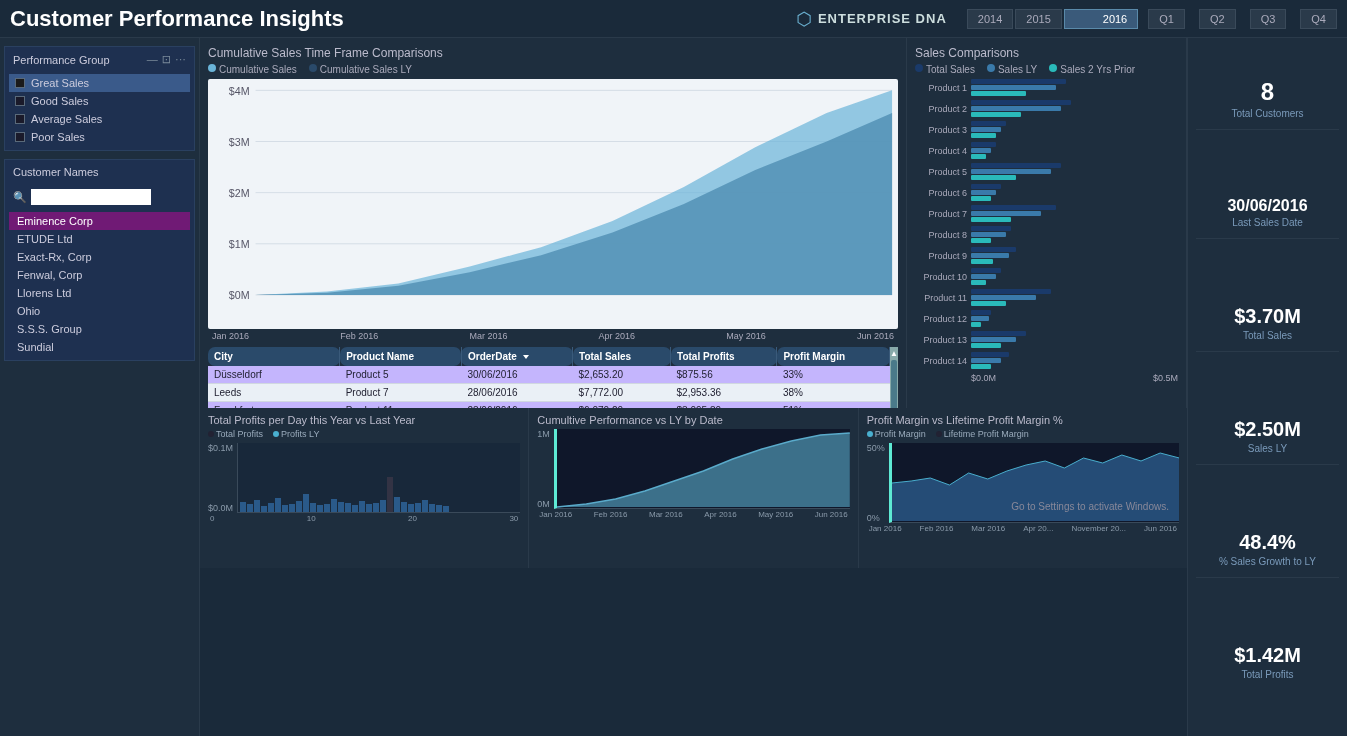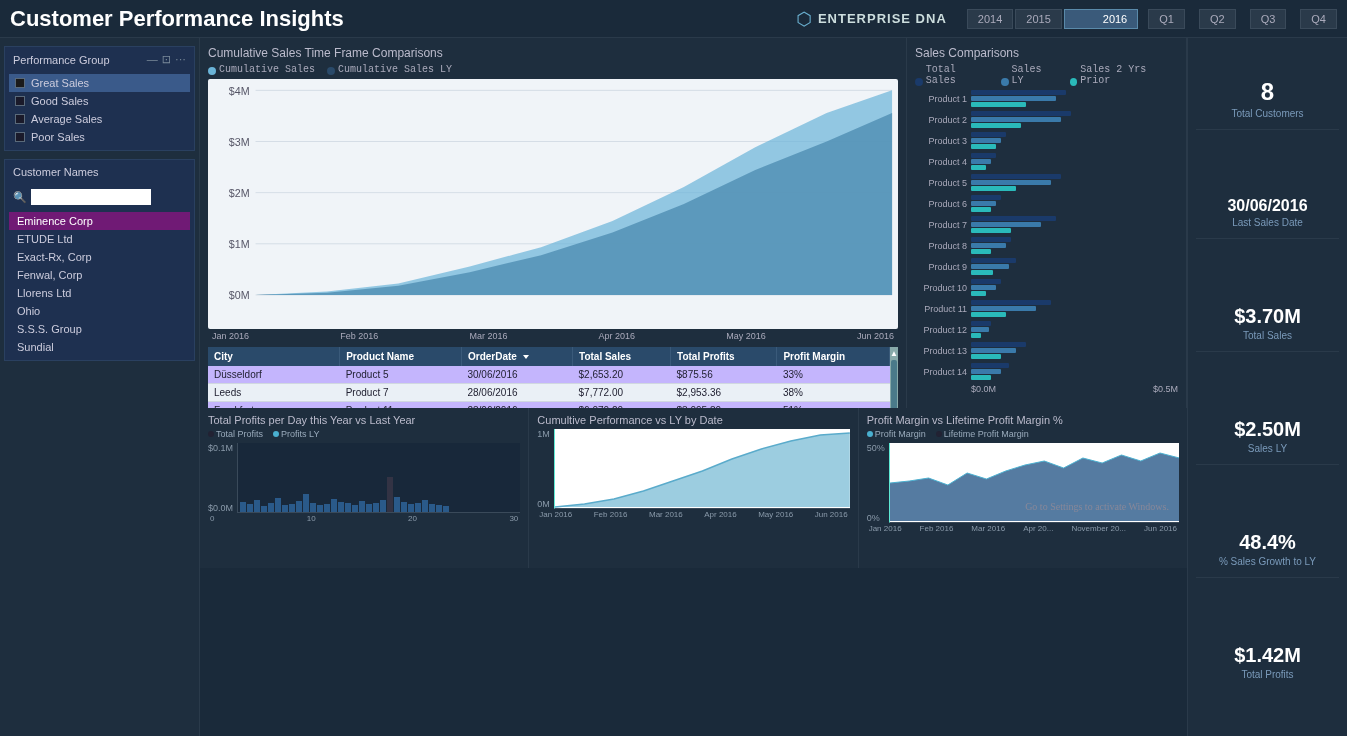--- a/index.html
+++ b/index.html
@@ -180,23 +180,22 @@
     }
     .legend-dot {
       width: 8px;
       height: 8px;
       border-radius: 50%;
       display: inline-block;
       margin-right: 3px;
     }
     .legend-item {
       display: flex;
-      align-items: flex-end;
+      align-items: flex-start;
       color: #aab;
-      font-family: Liberation Mono, monospace;
     }
 
     
     .area-chart-container {
       position: relative;
       height: 250px;
       background: #f0f4f8;
       border-radius: 2px;
       overflow: hidden;
     }
@@ -258,20 +257,21 @@
       border-collapse: collapse;
       font-size: 10px;
     }
     .data-table th {
       background: #2a4a6a;
       color: #fff;
       padding: 4px 6px;
       text-align: left;
       font-weight: 600;
       border-right: 1px solid #3a5a7a;
+      border-radius: 7px;
     }
     .data-table td {
       padding: 3px 6px;
       border-bottom: 1px solid #d0d8e0;
       color: #223;
       background: #c4b5fd;
     }
     .data-table tr:nth-child(even) td {
       background: #eaf0f6;
     }
@@ -373,25 +373,24 @@
       position: relative;
       background: #18283a;
     }
     .bar-bottom {
       background: #2a5a8a;
       width: 6px;
       flex-shrink: 0;
     }
     .area-bottom {
       height: 80px;
-      background: #ffffff;
+      background: #0f172a;
       border-bottom: 1px solid #3a4a5a;
-      border-left: 1px solid #5eead4;
+      border-left: 3px solid #5eead4;
       position: relative;
-      font-family: Liberation Serif, serif;
     }
     .x-axis-labels {
       display: flex;
       justify-content: space-between;
       font-size: 8px;
       color: #8a9aaa;
       padding: 1px 2px;
     }
     .center-right {
       display: flex;

